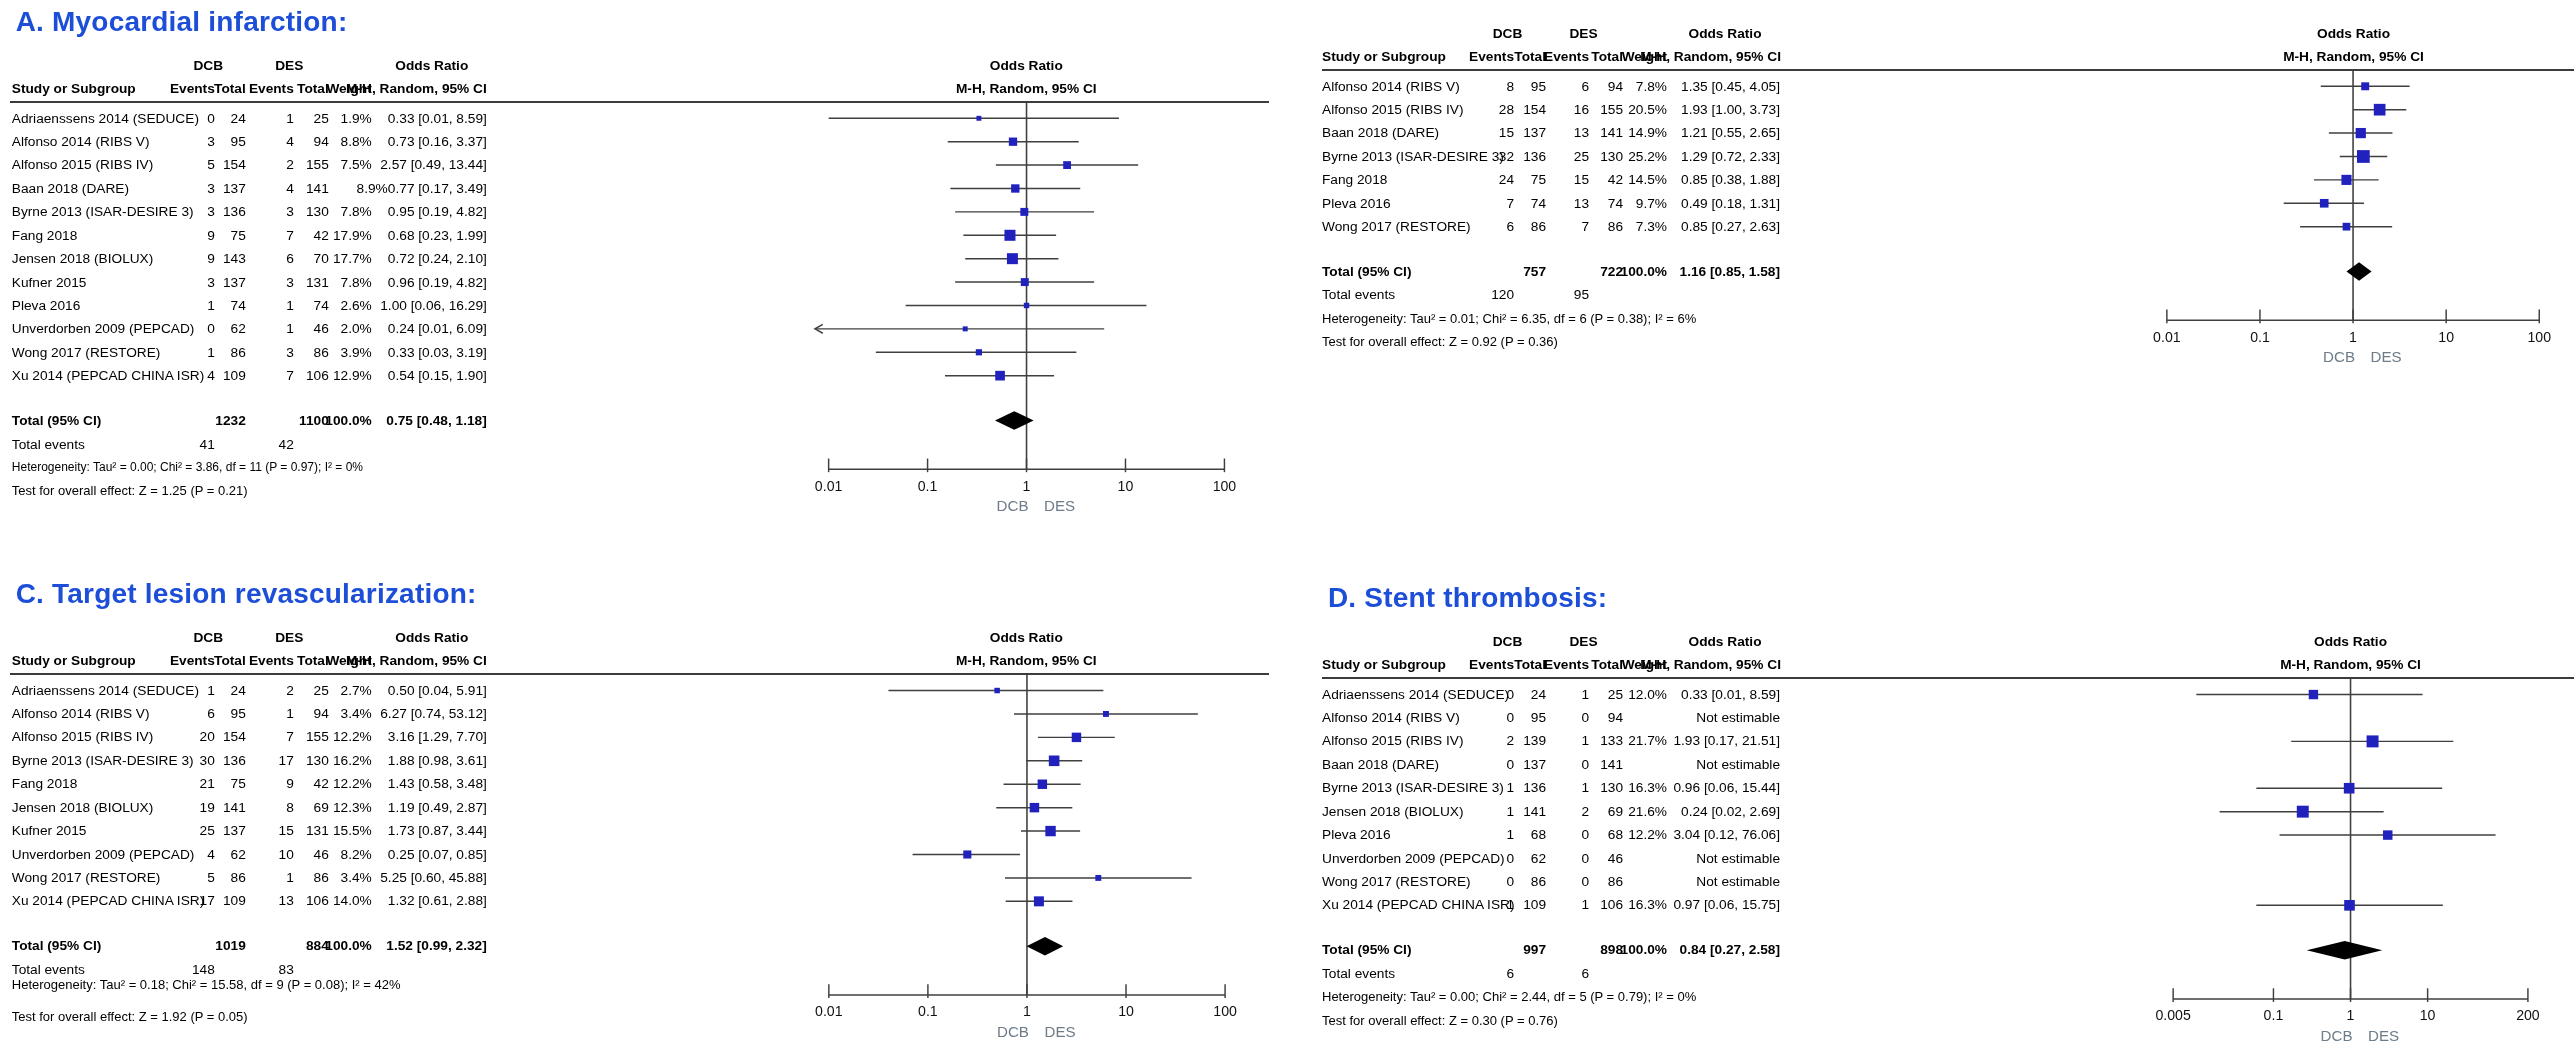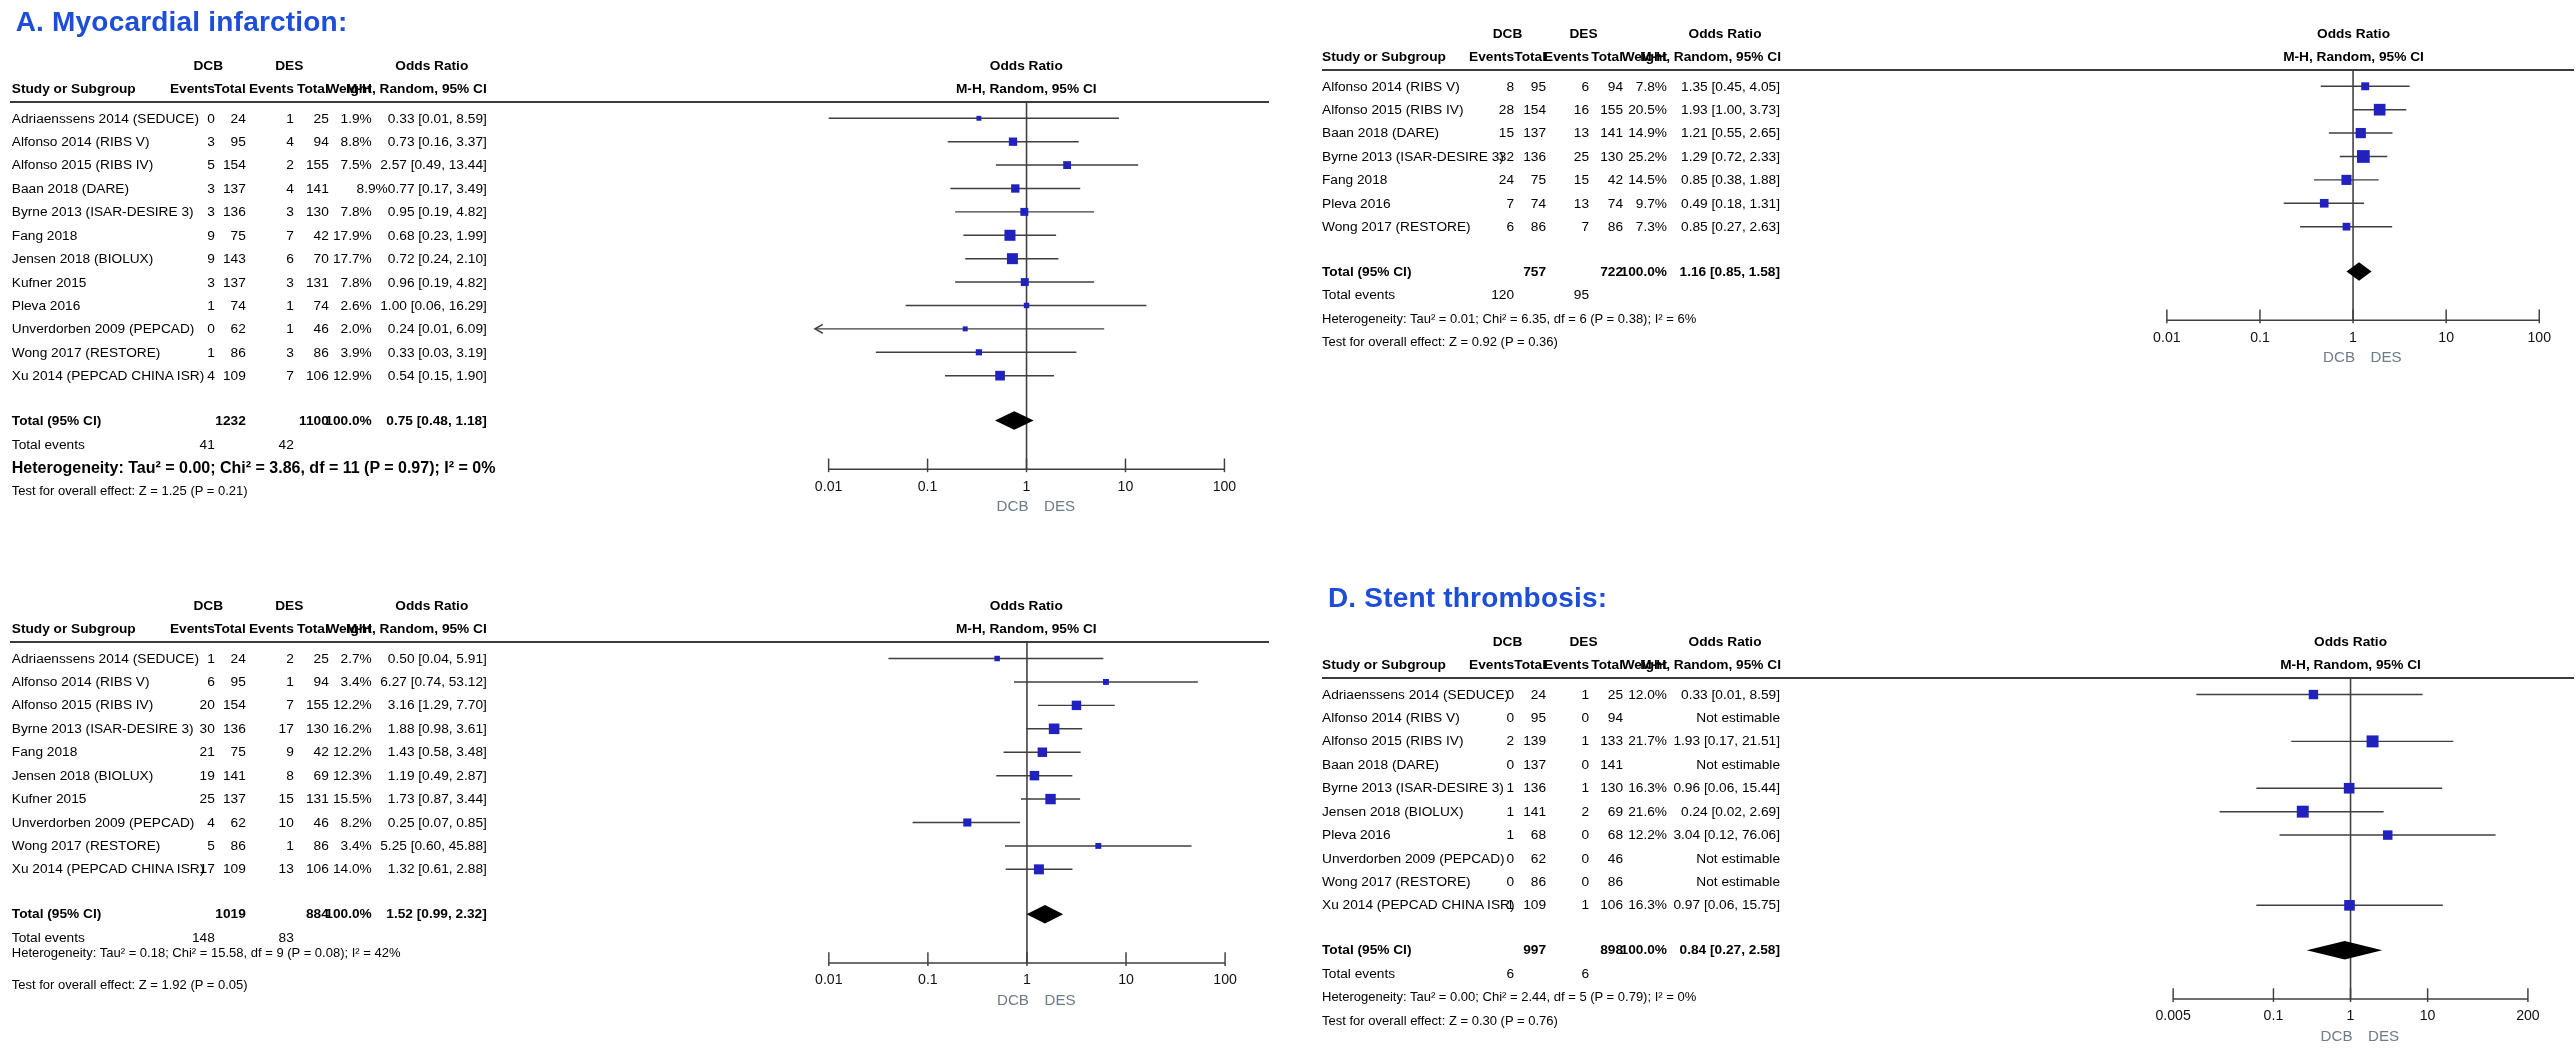--- a/index.html
+++ b/index.html
@@ -126,21 +126,21 @@
         <span class="cell num" style="left: 264px; top: 312px; width: 98px;">12.9%</span>
         <span class="cell num" style="left: 321px; top: 312px; width: 156px;">0.54 [0.15, 1.90]</span>
         <span class="cell b" style="left: 2px; top: 357px;">Total (95% CI)</span>
         <span class="cell num b" style="left: 138px; top: 357px; width: 98px;">1232</span>
         <span class="cell num b" style="left: 221px; top: 357px; width: 98px;">1100</span>
         <span class="cell num b" style="left: 264px; top: 357px; width: 98px;">100.0%</span>
         <span class="cell num b" style="left: 321px; top: 357px; width: 156px;">0.75 [0.48, 1.18]</span>
         <span class="cell " style="left: 2px; top: 381px;">Total events</span>
         <span class="cell num" style="left: 107px; top: 381px; width: 98px;">41</span>
         <span class="cell num" style="left: 186px; top: 381px; width: 98px;">42</span>
-        <span class="cell " style="left: 2px; top: 404px; font-size: 16px; font-weight: bold;">Heterogeneity: Tau² = 0.00; Chi² = 3.86, df = 11 (P = 0.97); I² = 0%</span>
+        <span class="cell " style="left: 2px; top: 404px; font-size: 12px;">Heterogeneity: Tau² = 0.00; Chi² = 3.86, df = 11 (P = 0.97); I² = 0%</span>
         <span class="cell " style="left: 2px; top: 427px; font-size: 13px;">Test for overall effect: Z = 1.25 (P = 0.21)</span>
         <svg width="1259" height="466" viewBox="0 0 1290 478" style="font-size:14px">
           <line x1="1042" y1="52" x2="1042" y2="428" stroke="#3f3f3f" stroke-width="1.6"></line>
           <line x1="839" y1="68" x2="1136.8003061288712" y2="68" stroke="#3f3f3f" stroke-width="1.5"></line>
           <rect x="990.6129195348757" y="65.48375463727008" width="5.032490725459849" height="5.032490725459849" fill="#2121bd"></rect>
           <line x1="961.2181782395763" y1="92" x2="1095.5544349384409" y2="92" stroke="#3f3f3f" stroke-width="1.5"></line>
           <rect x="1023.8641429679041" y="87.73687266567791" width="8.526254668644185" height="8.526254668644185" fill="#2121bd"></rect>
           <line x1="1010.5549021228942" y1="116" x2="1156.5325257748573" y2="116" stroke="#3f3f3f" stroke-width="1.5"></line>
           <rect x="1079.595737951848" y="111.98752593372159" width="8.024948132556828" height="8.024948132556828" fill="#2121bd"></rect>
           <line x1="963.8905655198948" y1="140" x2="1097.0967808363569" y2="140" stroke="#3f3f3f" stroke-width="1.5"></line>
@@ -280,20 +280,21 @@
           <line x1="1152.5" y1="297" x2="1152.5" y2="311" stroke="#3f3f3f" stroke-width="1.5"></line>
           <text x="1152.5" y="330" text-anchor="middle" font-size="14.5px" fill="#111111">10</text>
           <line x1="1248" y1="297" x2="1248" y2="311" stroke="#3f3f3f" stroke-width="1.5"></line>
           <text x="1248" y="330" text-anchor="middle" font-size="14.5px" fill="#111111">100</text>
           <text x="1059" y="351" text-anchor="end" font-size="15.5px" fill="#6e7b88">DCB</text>
           <text x="1075" y="351" text-anchor="start" font-size="15.5px" fill="#6e7b88">DES</text>
         </svg>
       </div>
   </section>
   <section class="panel" id="panel-2" style="left:9.8px;top:578px;width:1259px;">
+    <h2 class="panel-title">C. Target lesion revascularization:</h2>
     <div class="fp" style="height: 420px; width: 1259px;">
         <span class="cell ctr b" style="left: 140px; top: 2px; width: 117px;">DCB</span>
         <span class="cell ctr b" style="left: 221px; top: 2px; width: 117px;">DES</span>
         <span class="cell ctr b" style="left: 334px; top: 2px; width: 176px;">Odds Ratio</span>
         <span class="cell ctr b" style="left: 870px; top: 2px; width: 293px;">Odds Ratio</span>
         <span class="cell b" style="left: 2px; top: 25px;">Study or Subgroup</span>
         <span class="cell num b" style="left: 107px; top: 25px; width: 98px;">Events</span>
         <span class="cell num b" style="left: 138px; top: 25px; width: 98px;">Total</span>
         <span class="cell num b" style="left: 186px; top: 25px; width: 98px;">Events</span>
         <span class="cell num b" style="left: 221px; top: 25px; width: 98px;">Total</span>

